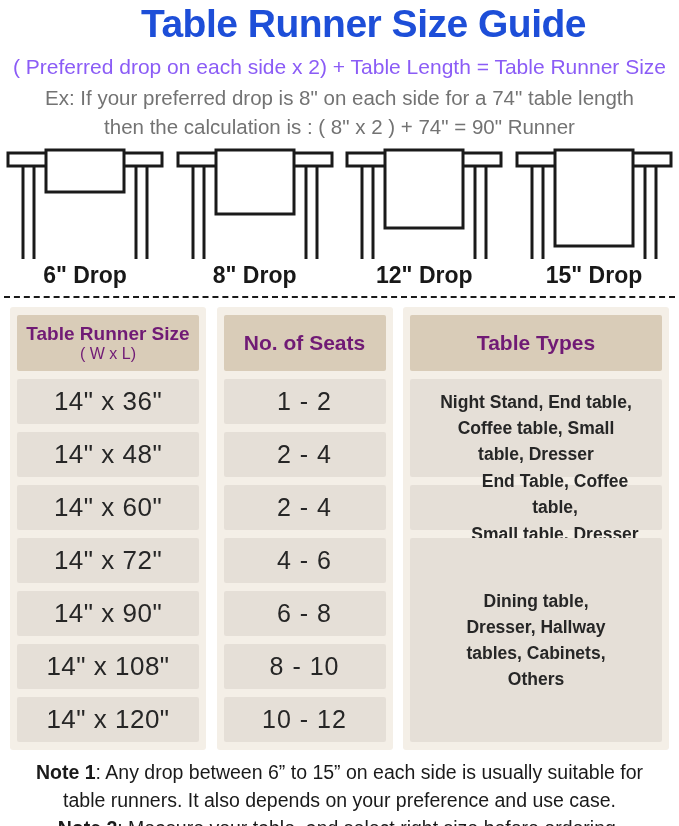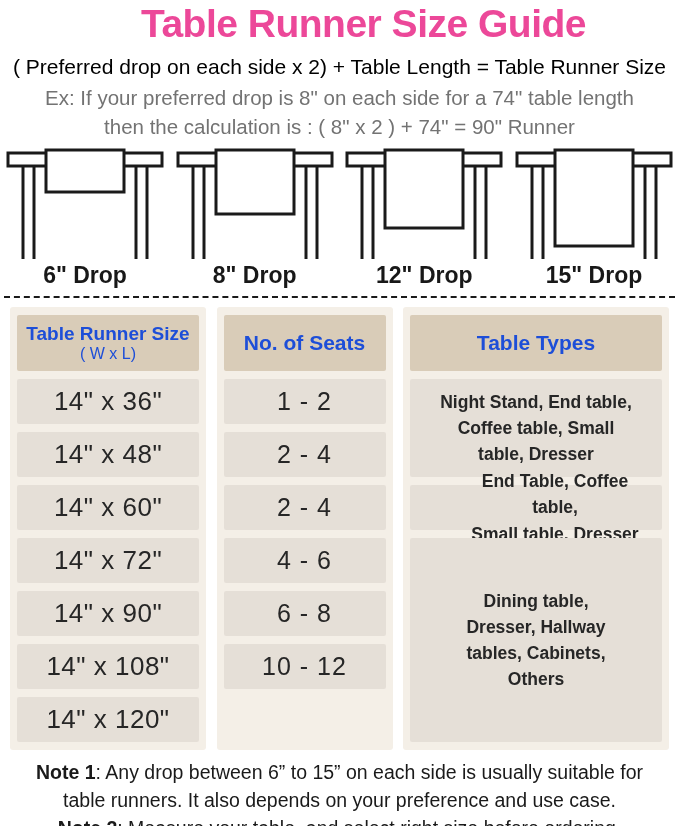--- a/index.html
+++ b/index.html
@@ -7,23 +7,23 @@
   body {
     width: 679px; height: 826px; overflow: hidden;
     background: #ffffff;
     font-family: "Liberation Sans", "DejaVu Sans", sans-serif;
     color: #1d1d1f;
   }
   .page { width: 679px; height: 826px; }
 
   .title {
     font-size: 39px; font-weight: 800; letter-spacing: -0.5px;
-    text-align: center; margin: 2px 0 9px; color: #ec4899; padding-left: 48px;
+    text-align: center; margin: 2px 0 9px; color: #1d4ed8; padding-left: 48px;
   }
-  .formula { font-size: 21px; text-align: center; margin: 4px 0 7px; color: #000000; }
+  .formula { font-size: 21px; text-align: center; margin: 4px 0 7px; color: #8b5cf6; }
   .example { font-size: 20.5px; text-align: center; margin: 0 0 5px; color: #737373; }
 
   .illustrations { display: flex; justify-content: space-between; padding: 0 6px; margin-top: 9px; }
   .illus { width: 158px; }
   .illus svg { display: block; }
 
   .labels-row { display: flex; justify-content: space-between; padding: 0 6px; margin-top: 1px; }
   .drop-label { width: 158px; text-align: center; font-size: 23px; font-weight: 700; color: #181818; }
 
   .divider { border-top: 2px dashed #1a1a1a; margin: 7px 4px 9px; }
@@ -37,21 +37,21 @@
   .panel.sizes { width: 196px; }
   .panel.seats { width: 176px; }
   .panel.types { width: 266px; }
 
   .cell {
     background: #e5dfd7; border-radius: 2px;
     display: flex; flex-direction: column;
     align-items: center; justify-content: center;
     text-align: center; color: #262626;
   }
-  .cell.header { background: #d9ccb8; color: #1d4ed8; }
+  .cell.header { background: #d9ccb8; color: #701a75; }
   .hline1 { font-size: 19px; font-weight: 700; line-height: 1.15; }
   .hline2 { font-size: 16px; font-weight: 400; line-height: 1.15; }
   .header-single { font-size: 21px; font-weight: 700; }
   .size-cell { font-size: 26px; font-weight: 400; letter-spacing: 0.5px; }
   .seat-cell { font-size: 25px; font-weight: 400; letter-spacing: 1px; }
   .type-cell {
     font-size: 17.5px; font-weight: 700; line-height: 1.5;
     white-space: pre-line; padding: 2px 10px;
   }
   .type-span2 { grid-row: 2 / span 2; }
@@ -148,20 +148,21 @@
       <div class="cell size-cell">14" x 120"</div>
     </div>
 
     <div class="panel seats">
       <div class="cell header header-single">No. of Seats</div>
       <div class="cell seat-cell">1 - 2</div>
       <div class="cell seat-cell">2 - 4</div>
       <div class="cell seat-cell">2 - 4</div>
       <div class="cell seat-cell">4 - 6</div>
       <div class="cell seat-cell">6 - 8</div>
+      <div class="cell seat-cell">8 - 10</div>
       <div class="cell seat-cell">10 - 12</div>
     </div>
 
     <div class="panel types">
       <div class="cell header header-single">Table Types</div>
       <div class="cell type-cell type-span2">Night Stand, End table,
 Coffee table, Small
 table, Dresser</div>
       <div class="cell type-cell type-row4">End Table, Coffee table,
 Small table, Dresser</div>

